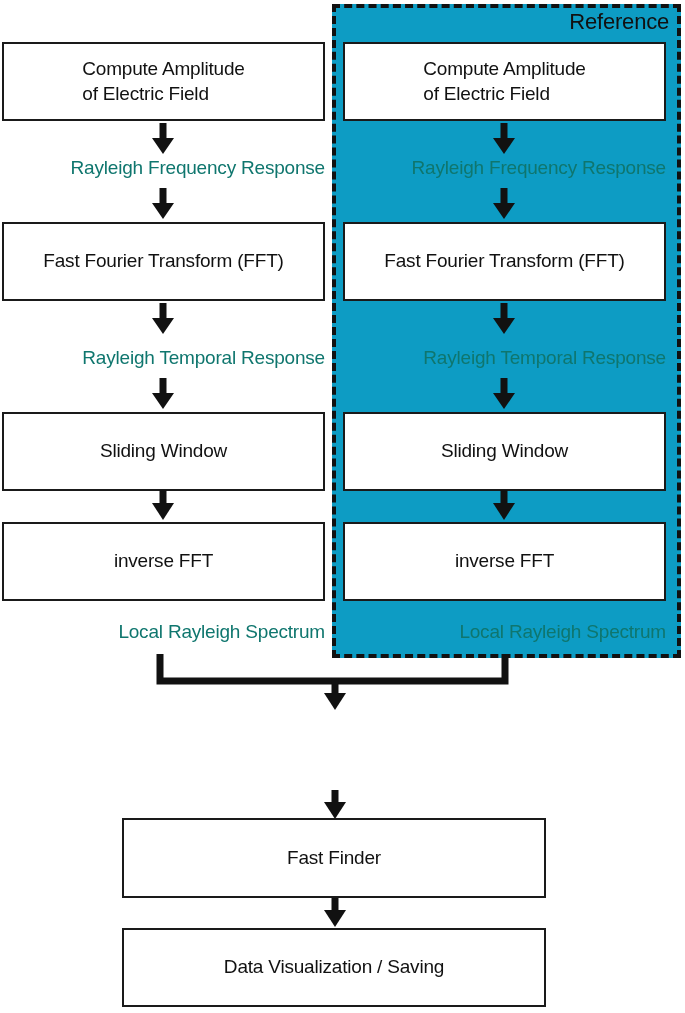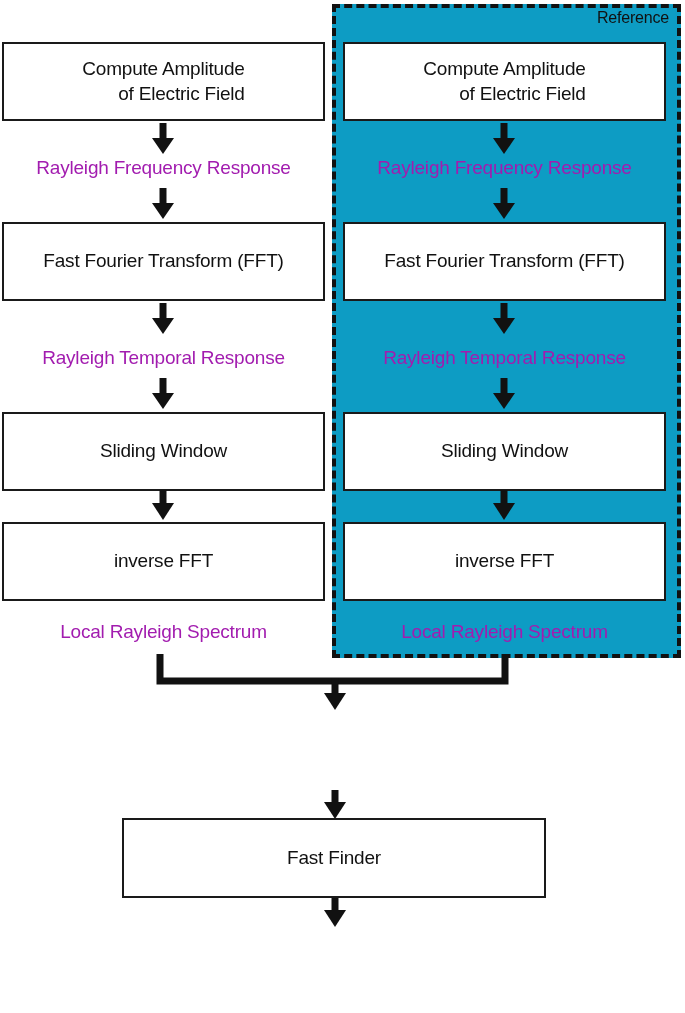--- a/index.html
+++ b/index.html
@@ -25,47 +25,47 @@
     width: 349px;
     height: 654px;
     background: #0d9cc4;
     border: 4px dashed #111111;
     box-sizing: border-box;
   }
   .ref-label {
     position: absolute;
     right: 16px;
     top: 9px;
-    font-size: 16px;
+    font-size: 22px;
     color: #111111;
     letter-spacing: -0.2px;
     white-space: nowrap;
   }
   
   .box {
     position: absolute;
     background: #ffffff;
     border: 2.5px solid #1a1a1a;
     box-sizing: border-box;
     display: flex;
     align-items: center;
     justify-content: center;
-    text-align: right;
+    text-align: left;
     font-size: 19px;
     color: #111111;
     line-height: 1.28;
     letter-spacing: -0.2px;
   }
   .box span { display: block; }
   
   .flow-label {
     position: absolute;
     font-size: 19px;
-    color: #a21caf;
-    text-align: center;
+    color: #0f766e;
+    text-align: right;
     white-space: nowrap;
     letter-spacing: -0.2px;
   }
   
   .arrow {
     position: absolute;
     width: 26px;
   }
   .connector {
     position: absolute;
@@ -220,14 +220,17 @@
     <span>Fast Finder</span>
   </div>
 
   <div class="arrow" style="left:322px; top:898px;">
     <svg width="26" height="30" viewBox="0 0 26 30">
       <path d="M13 0 L13 15" stroke="#111111" stroke-width="7" fill="none"></path>
       <path d="M2 12 L24 12 L13 29 Z" fill="#111111"></path>
     </svg>
   </div>
 
+  <div class="box" style="left:122px; top:928px; width:424px; height:79px;">
+    <span>Data Visualization / Saving</span>
+  </div>
 
 </div>
 
 </body></html>

